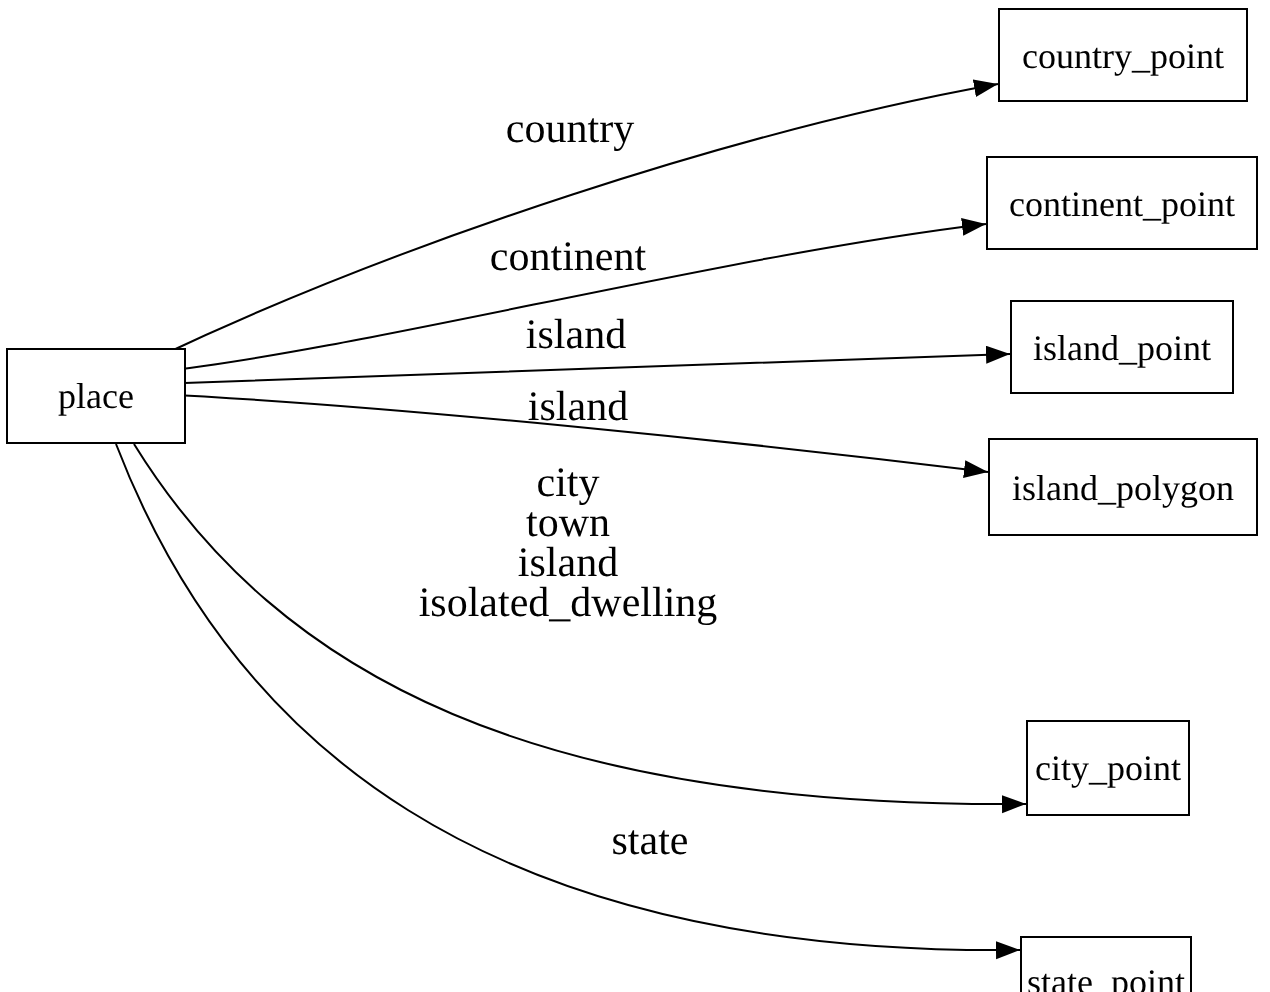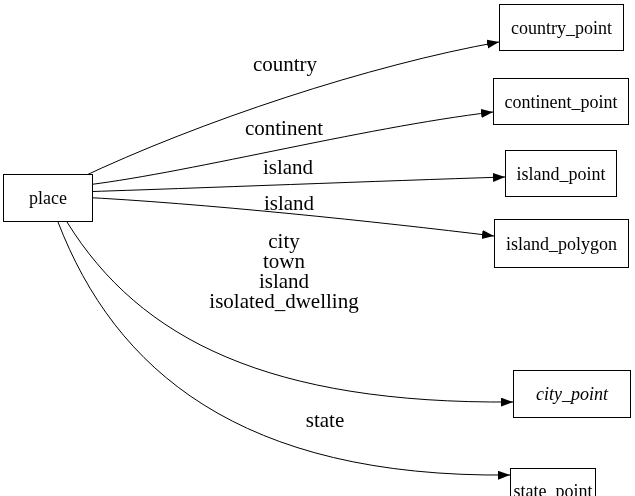--- a/index.html
+++ b/index.html
@@ -99,19 +99,19 @@
     </div>
     <div class="node" style="left: 493px; top: 78px; width: 136px; height: 47px; border-color: rgb(0, 0, 0); justify-content: center;">
       <span class="node-label">continent_point</span>
     </div>
     <div class="node" style="left: 505px; top: 150px; width: 112px; height: 47px; border-color: rgb(0, 0, 0); align-items: center;">
       <span class="node-label">island_point</span>
     </div>
     <div class="node" style="left: 494px; top: 219px; width: 135px; height: 49px; border-color: rgb(0, 0, 0);">
       <span class="node-label">island_polygon</span>
     </div>
-    <div class="node" style="left: 513px; top: 370px; width: 118px; height: 48px; border-color: rgb(0, 0, 0); font-style: italic;">
+    <div class="node" style="left: 513px; top: 360px; width: 82px; height: 48px; border-color: rgb(0, 0, 0);">
       <span class="node-label">city_point</span>
     </div>
     <div class="node" style="left: 510px; top: 468px; width: 86px; height: 46px; border-color: rgb(0, 0, 0);">
       <span class="node-label">state_point</span>
     </div>
   </div>
 
 </body></html>

